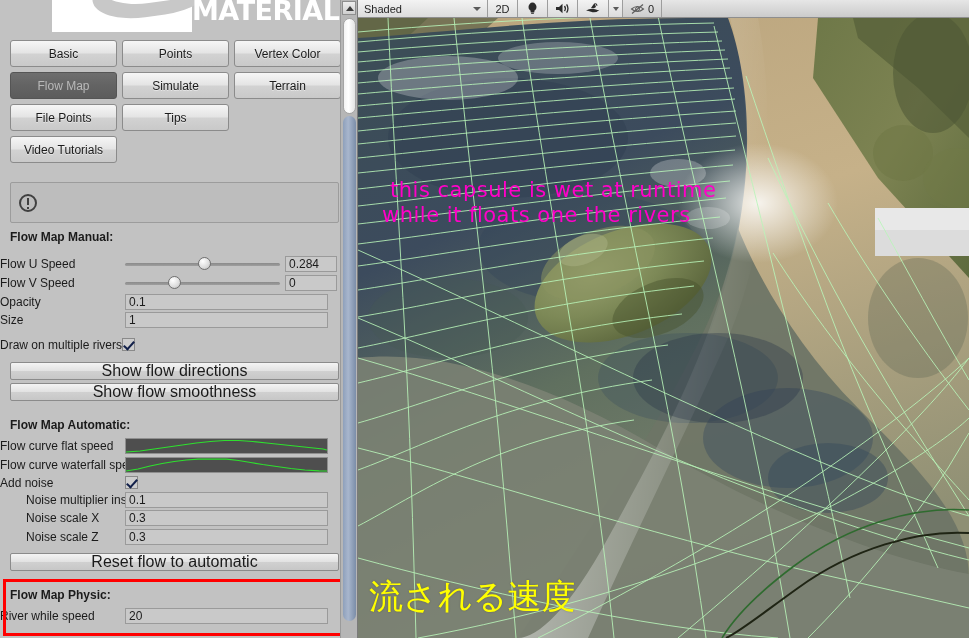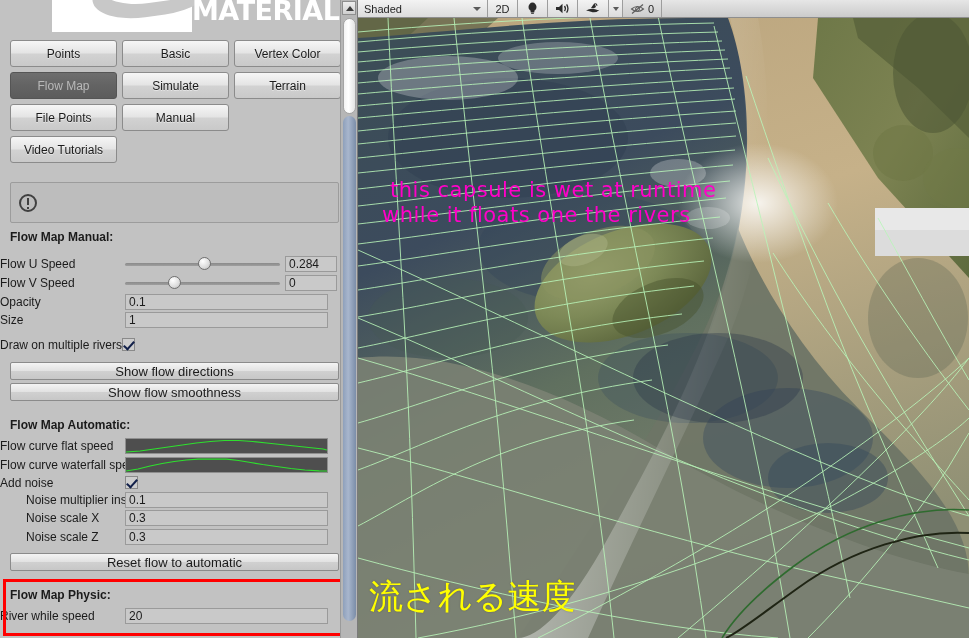--- a/index.html
+++ b/index.html
@@ -160,21 +160,21 @@
     transform: rotate(42deg);
   }
 
   
   .wbtn {
     position: absolute; left: 10px;
     width: 329px; height: 18px;
     background: linear-gradient(to bottom, #f4f4f4 0%, #e2e2e2 48%, #d0d0d0 52%, #c7c7c7 100%);
     border: 1px solid #8b8b8b;
     border-radius: 2px;
-    font-size: 13px; color: #1b1b1b;
+    font-size: 16px; color: #1b1b1b;
     display: flex; align-items: center; justify-content: center;
     cursor: default;
   }
 
   
   .curvefield {
     height: 16px;
     background: #4e4e4e;
     border: 1px solid #8f8f8f;
     position: relative; overflow: hidden;
@@ -309,32 +309,32 @@
 
       <div class="logo-band">
         <div class="logo-shape"></div>
         <div class="logo-swoosh"></div>
         <div class="logo-swoosh2"></div>
         <div class="logo-text">MATERIAL</div>
       </div>
 
       <div class="btn-grid">
         <div class="btn-row">
+          <div class="ubtn">Basic</div>
           <div class="ubtn">Points</div>
-          <div class="ubtn">Basic</div>
           <div class="ubtn">Vertex Color</div>
         </div>
         <div class="btn-row">
           <div class="ubtn active">Flow Map</div>
           <div class="ubtn">Simulate</div>
           <div class="ubtn">Terrain</div>
         </div>
         <div class="btn-row">
           <div class="ubtn">File Points</div>
-          <div class="ubtn">Manual</div>
+          <div class="ubtn">Tips</div>
         </div>
         <div class="btn-row">
           <div class="ubtn">Video Tutorials</div>
         </div>
       </div>
 
       <div class="helpbox">
         <div class="help-icon"></div>
       </div>
 

